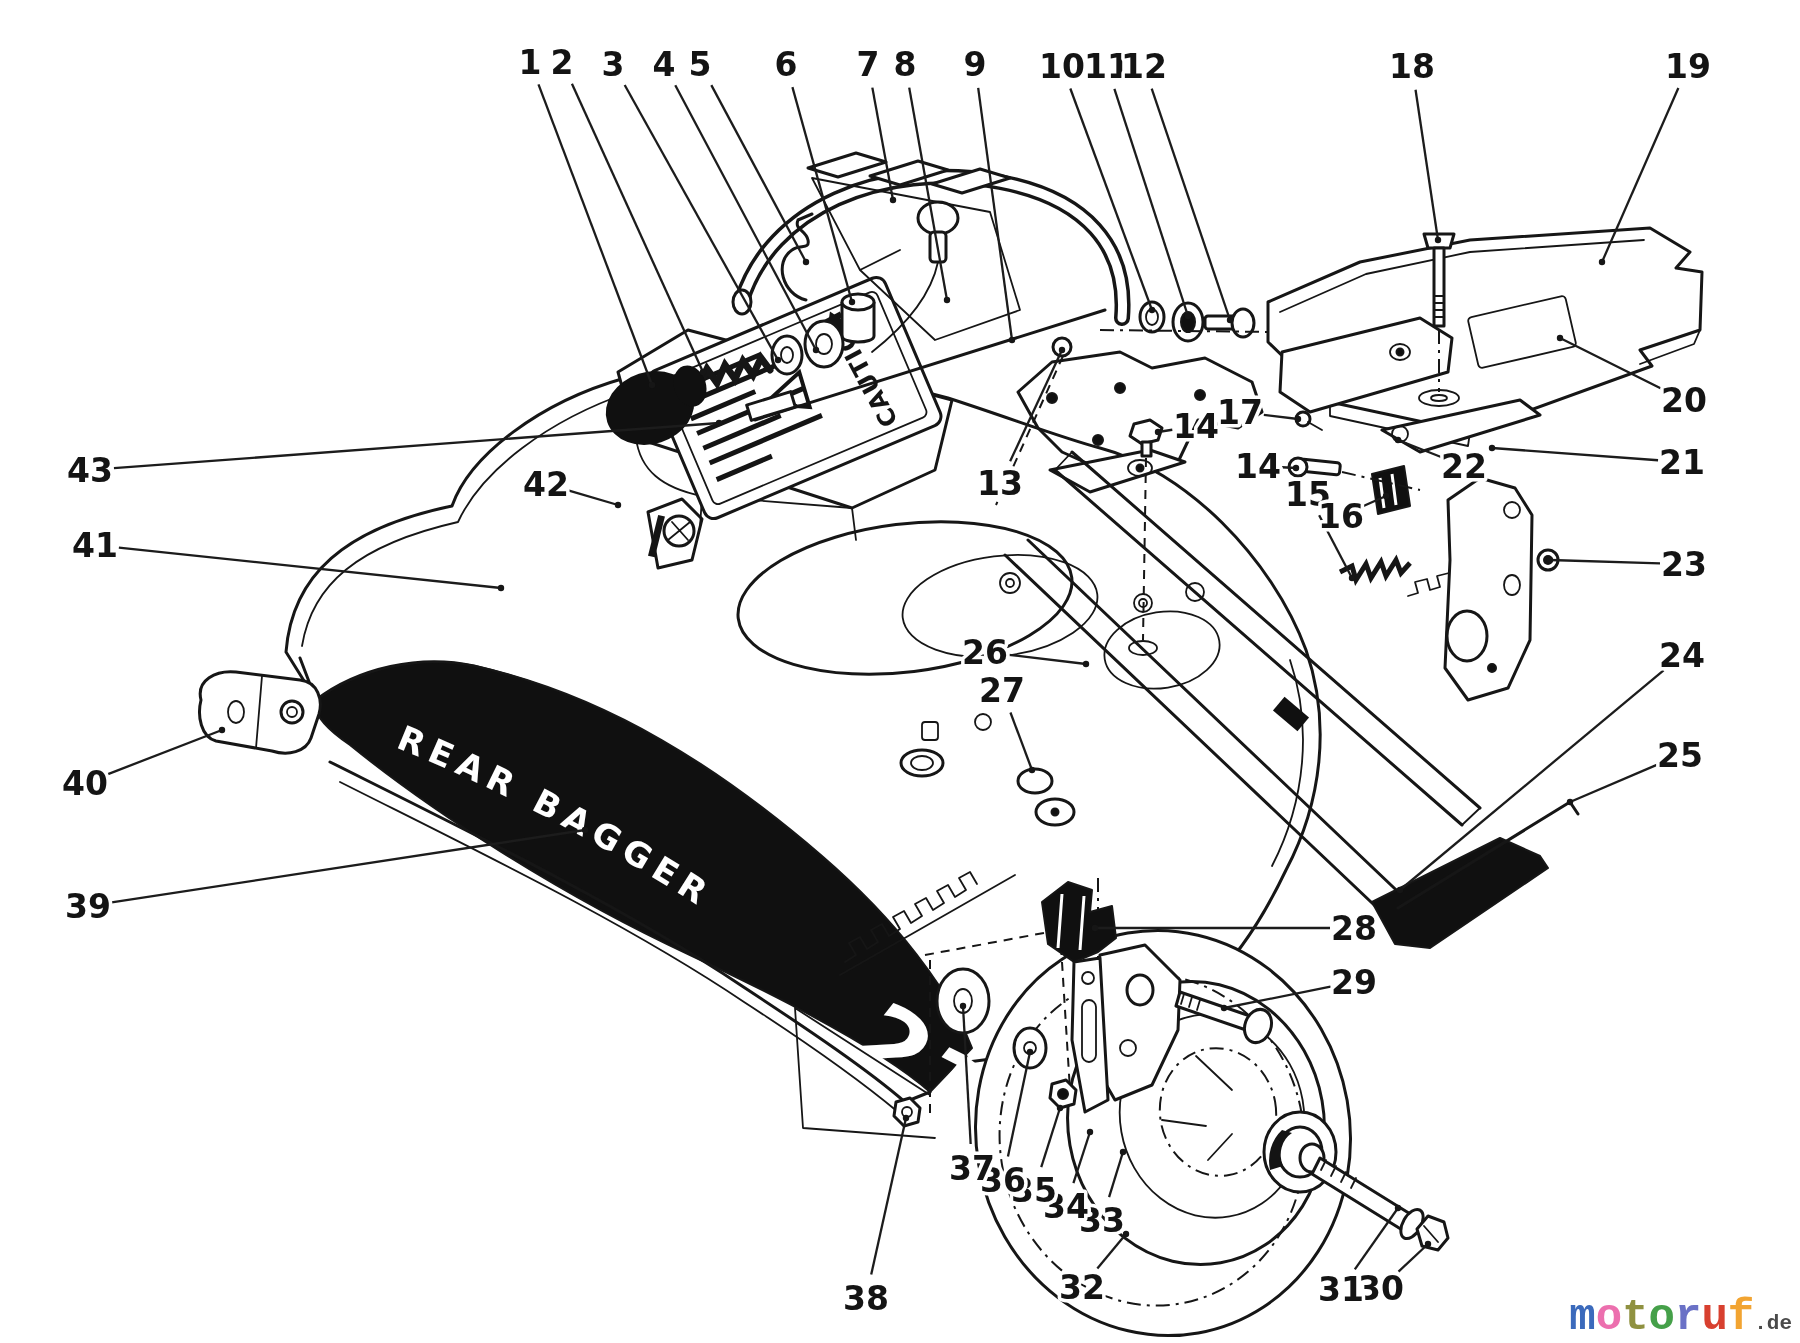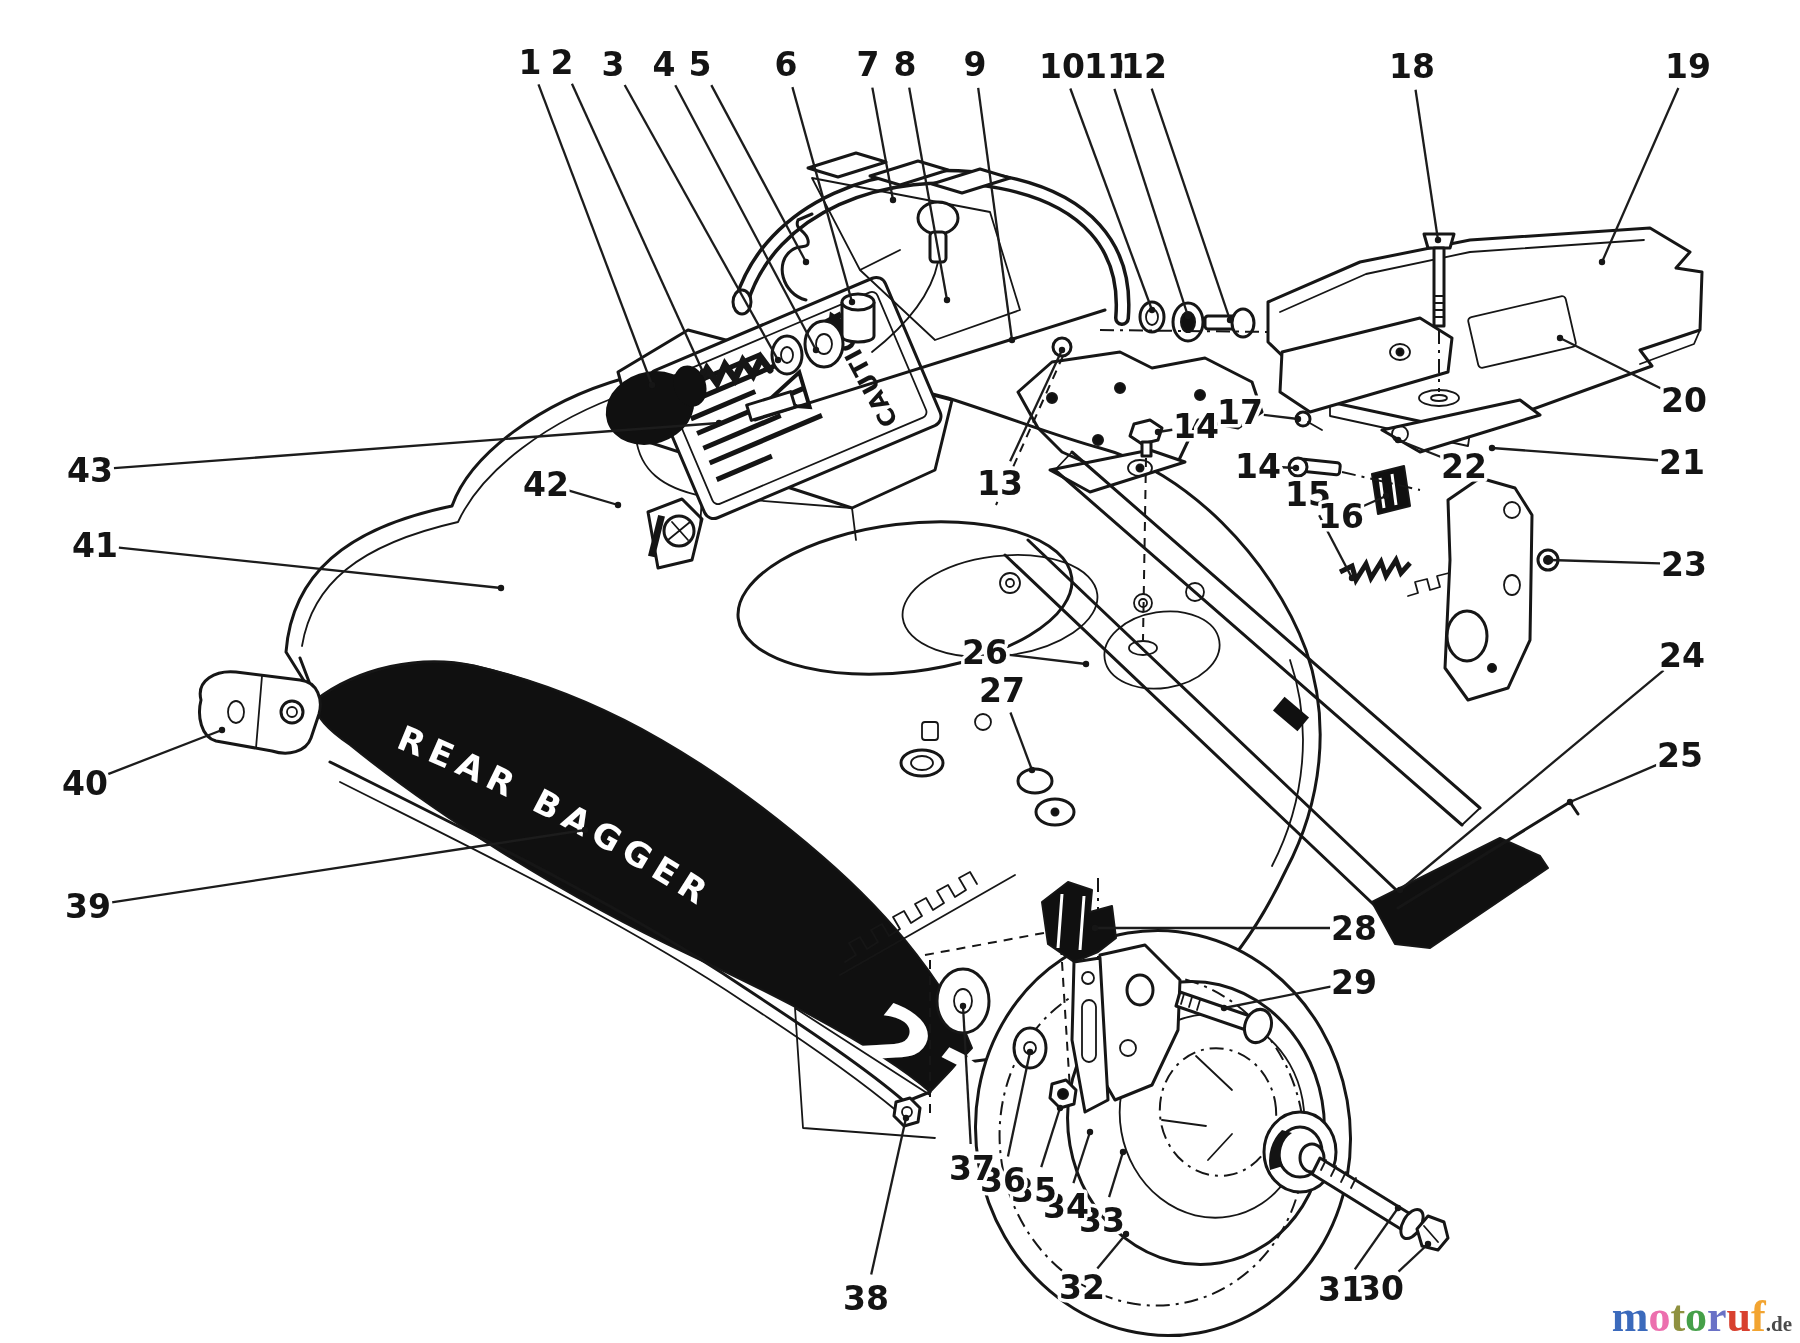--- a/index.html
+++ b/index.html
@@ -11,21 +11,21 @@
   .ink{stroke:#161616;fill:none;stroke-width:3;stroke-linejoin:round;stroke-linecap:round;}
   .ink-thin{stroke:#161616;fill:none;stroke-width:1.8;stroke-linejoin:round;stroke-linecap:round;}
   .ink-fill-w{stroke:#161616;fill:#ffffff;stroke-width:3;stroke-linejoin:round;}
   .ink-fill-b{stroke:#161616;fill:#101010;stroke-width:2;stroke-linejoin:round;}
   .dashdot{stroke:#161616;stroke-width:2;fill:none;stroke-dasharray:14 6 3 6;}
   .dash{stroke:#161616;stroke-width:2;fill:none;stroke-dasharray:9 7;}
   .trim-text{font-family:"DejaVu Sans",sans-serif;font-weight:bold;font-size:34px;fill:#ffffff;letter-spacing:7px;}
   .big-num{font-family:"DejaVu Sans",sans-serif;font-weight:bold;font-size:98px;fill:#ffffff;}
   .caution-text{font-family:"DejaVu Sans",sans-serif;font-weight:bold;font-size:24px;fill:#141414;letter-spacing:1px;}
   .foot-text{font-family:"DejaVu Sans",sans-serif;font-weight:bold;font-size:15px;fill:#141414;text-anchor:middle;letter-spacing:1px;}
-  #watermark{position:absolute;right:8px;bottom:4px;font-family:Liberation Serif, serif;font-weight:bold;font-size:44px;line-height:1;}
+  #watermark{position:absolute;right:8px;bottom:4px;font-family:Liberation Mono, monospace;font-weight:bold;font-size:44px;line-height:1;}
   #watermark .suffix{font-size:21px;font-weight:bold;}
 </style>
 </head>
 <body>
 
 <div id="stage">
 <svg id="art" width="1800" height="1343" viewBox="0 0 1800 1343">
 
   <g>
     <path class="ink-fill-w" d="M 286,652

